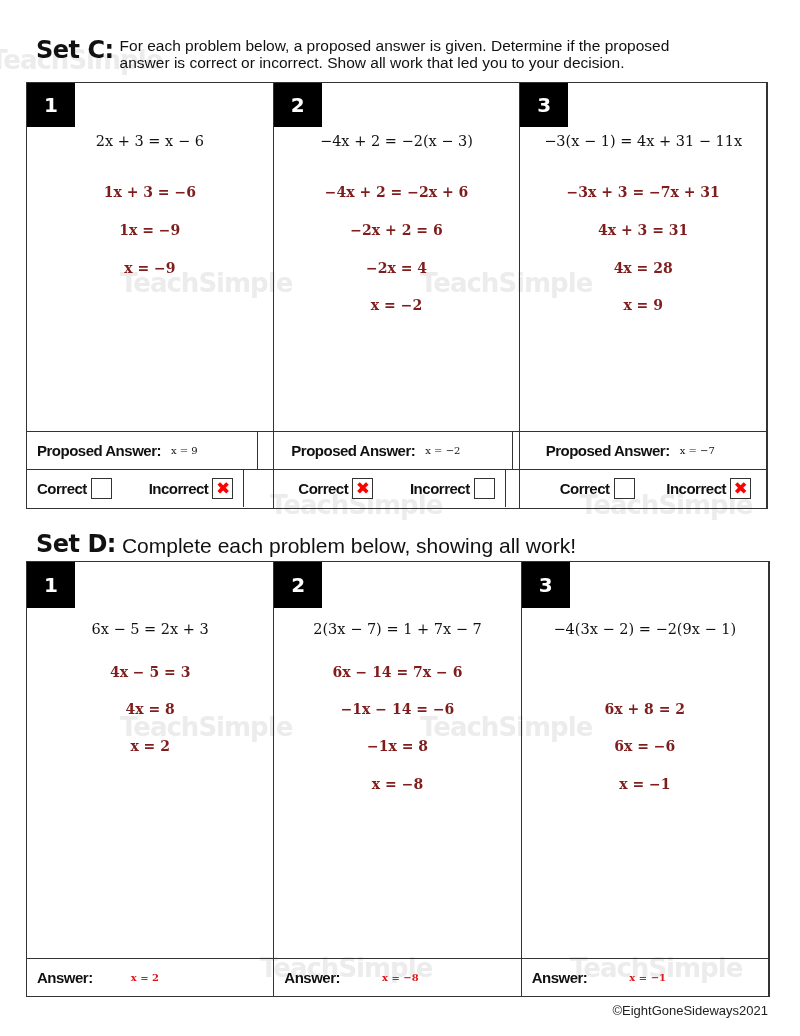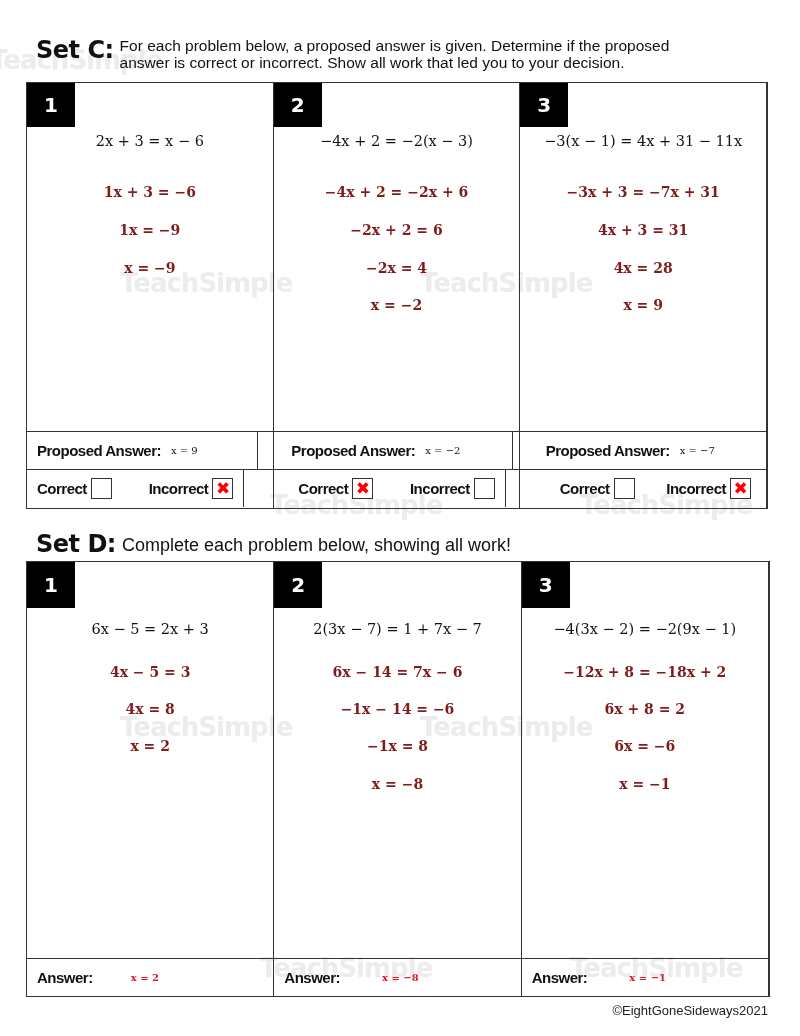--- a/index.html
+++ b/index.html
@@ -118,21 +118,21 @@
       <span>Incorrect</span>
       <span class="checkbox">
           <span class="x">✖</span>
         </span>
     </div>
   </div>
 </div>
 
 <div class="set-header" style="top:530px;align-items:center;">
   <span class="set-title">Set D:</span>
-  <span class="set-desc" style="margin-top:3px;font-size:18px;">Complete each problem below, showing all work!</span>
+  <span class="set-desc" style="margin-top:3px;font-size:21px;">Complete each problem below, showing all work!</span>
 </div>
 
 <div class="grid" style="left:26px;top:561px;width:742px;height:434px;">
   <div class="cell">
     <div class="num-badge" style="height:46px;">1</div>
     <div class="eq given" style="top:59px;">6x − 5 = 2x + 3</div>
     <div class="eq work" style="top:102px;">4x − 5 = 3</div>
     <div class="eq work" style="top:139px;">4x = 8</div>
     <div class="eq work" style="top:176px;">x = 2</div>
   </div>
@@ -140,21 +140,20 @@
     <div class="num-badge" style="height:46px;">2</div>
     <div class="eq given" style="top:59px;">2(3x − 7) = 1 + 7x − 7</div>
     <div class="eq work" style="top:102px;">6x − 14 = 7x − 6</div>
     <div class="eq work" style="top:139px;">−1x − 14 = −6</div>
     <div class="eq work" style="top:176px;">−1x = 8</div>
     <div class="eq work" style="top:214px;">x = −8</div>
   </div>
   <div class="cell">
     <div class="num-badge" style="height:46px;">3</div>
     <div class="eq given" style="top:59px;">−4(3x − 2) = −2(9x − 1)</div>
-    <div class="eq work" style="top:102px;">−12x + 8 = −18x + 2</div>
     <div class="eq work" style="top:139px;">6x + 8 = 2</div>
     <div class="eq work" style="top:176px;">6x = −6</div>
     <div class="eq work" style="top:214px;">x = −1</div>
   </div>
 
   <div class="row-strip" style="top:396px;height:37px;">
     <div class="strip-cell">
       <span>Answer:</span>
       <span class="math red" style="margin-left:38px;">x = 2</span>
     </div>

